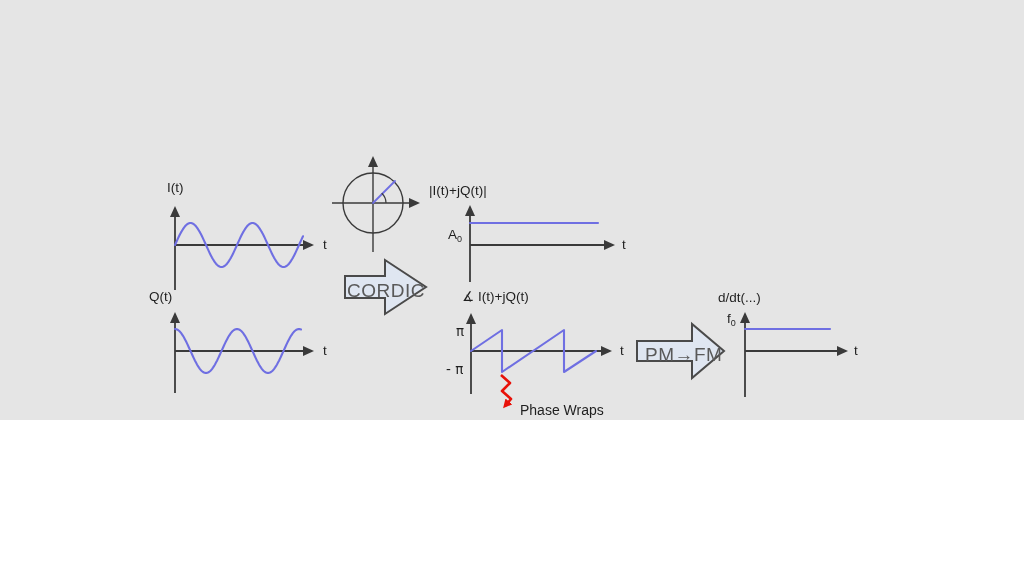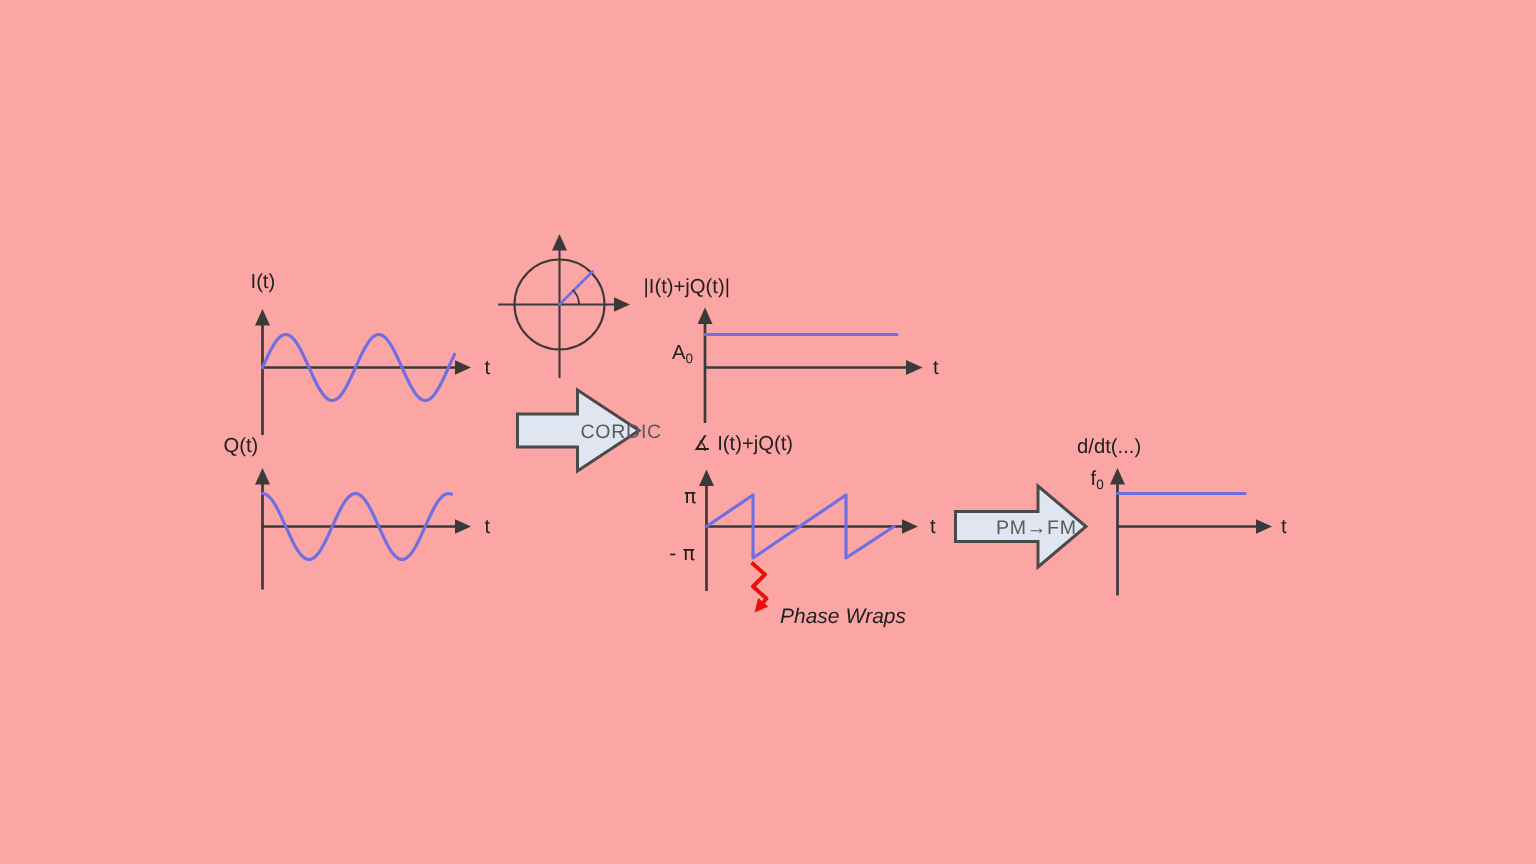--- a/index.html
+++ b/index.html
@@ -3,22 +3,22 @@
 <meta charset="utf-8">
 <style>
   html, body {
     margin: 0;
     padding: 0;
     background: #ffffff;
   }
   .stage {
     position: relative;
     width: 1024px;
-    height: 576px;
-    background: #fca5a5;
+    height: 420px;
+    background: #e5e5e5;
     overflow: hidden;
     font-family: "Liberation Sans", "DejaVu Sans", sans-serif;
   }
   .stage svg {
     position: absolute;
     left: 0;
     top: 0;
   }
   .axis {
     stroke: var(--axis, #3a3a3a);
@@ -59,28 +59,27 @@
   .lbl sub {
     font-size: 9px;
     vertical-align: -3px;
   }
   .sym {
     font-family: "DejaVu Sans", sans-serif;
   }
   .block-label {
     position: absolute;
     color: var(--block-text, #595959);
-    font-size: 13px;
+    font-size: 19px;
     line-height: 1.05;
+    text-align: center;
     letter-spacing: 0.5px;
     white-space: nowrap;
-    padding-left: 40px;
   }
   .italic {
-    font-style: italic;
   }
 </style>
 </head>
 <body>
 
 <div class="stage">
 
   <svg width="1024" height="576" viewBox="0 0 1024 576">
     <defs>
       <marker id="arrow-dark" markerUnits="userSpaceOnUse" markerWidth="13" markerHeight="11" refX="9" refY="5" orient="auto">
@@ -151,15 +150,15 @@
   <span class="lbl sym" style="left:446px; top:362px">- π</span>
   <span class="lbl" style="left:620px; top:344px">t</span>
 
   <span class="lbl italic" style="left:520px; top:403px; font-size:14px">Phase Wraps</span>
 
   <span class="lbl" style="left:718px; top:291px">d/dt(...)</span>
   <span class="lbl" style="left:727px; top:312px"><span>f</span><sub>0</sub></span>
   <span class="lbl" style="left:854px; top:344px">t</span>
 
   <span class="block-label" style="left:347px; top:281px; width:72px">CORDIC</span>
-  <span class="block-label" style="left:624px; top:345px; width:74px">PM→FM</span>
+  <span class="block-label" style="left:645px; top:345px; width:74px">PM→FM</span>
 
 </div>
 
 </body></html>

